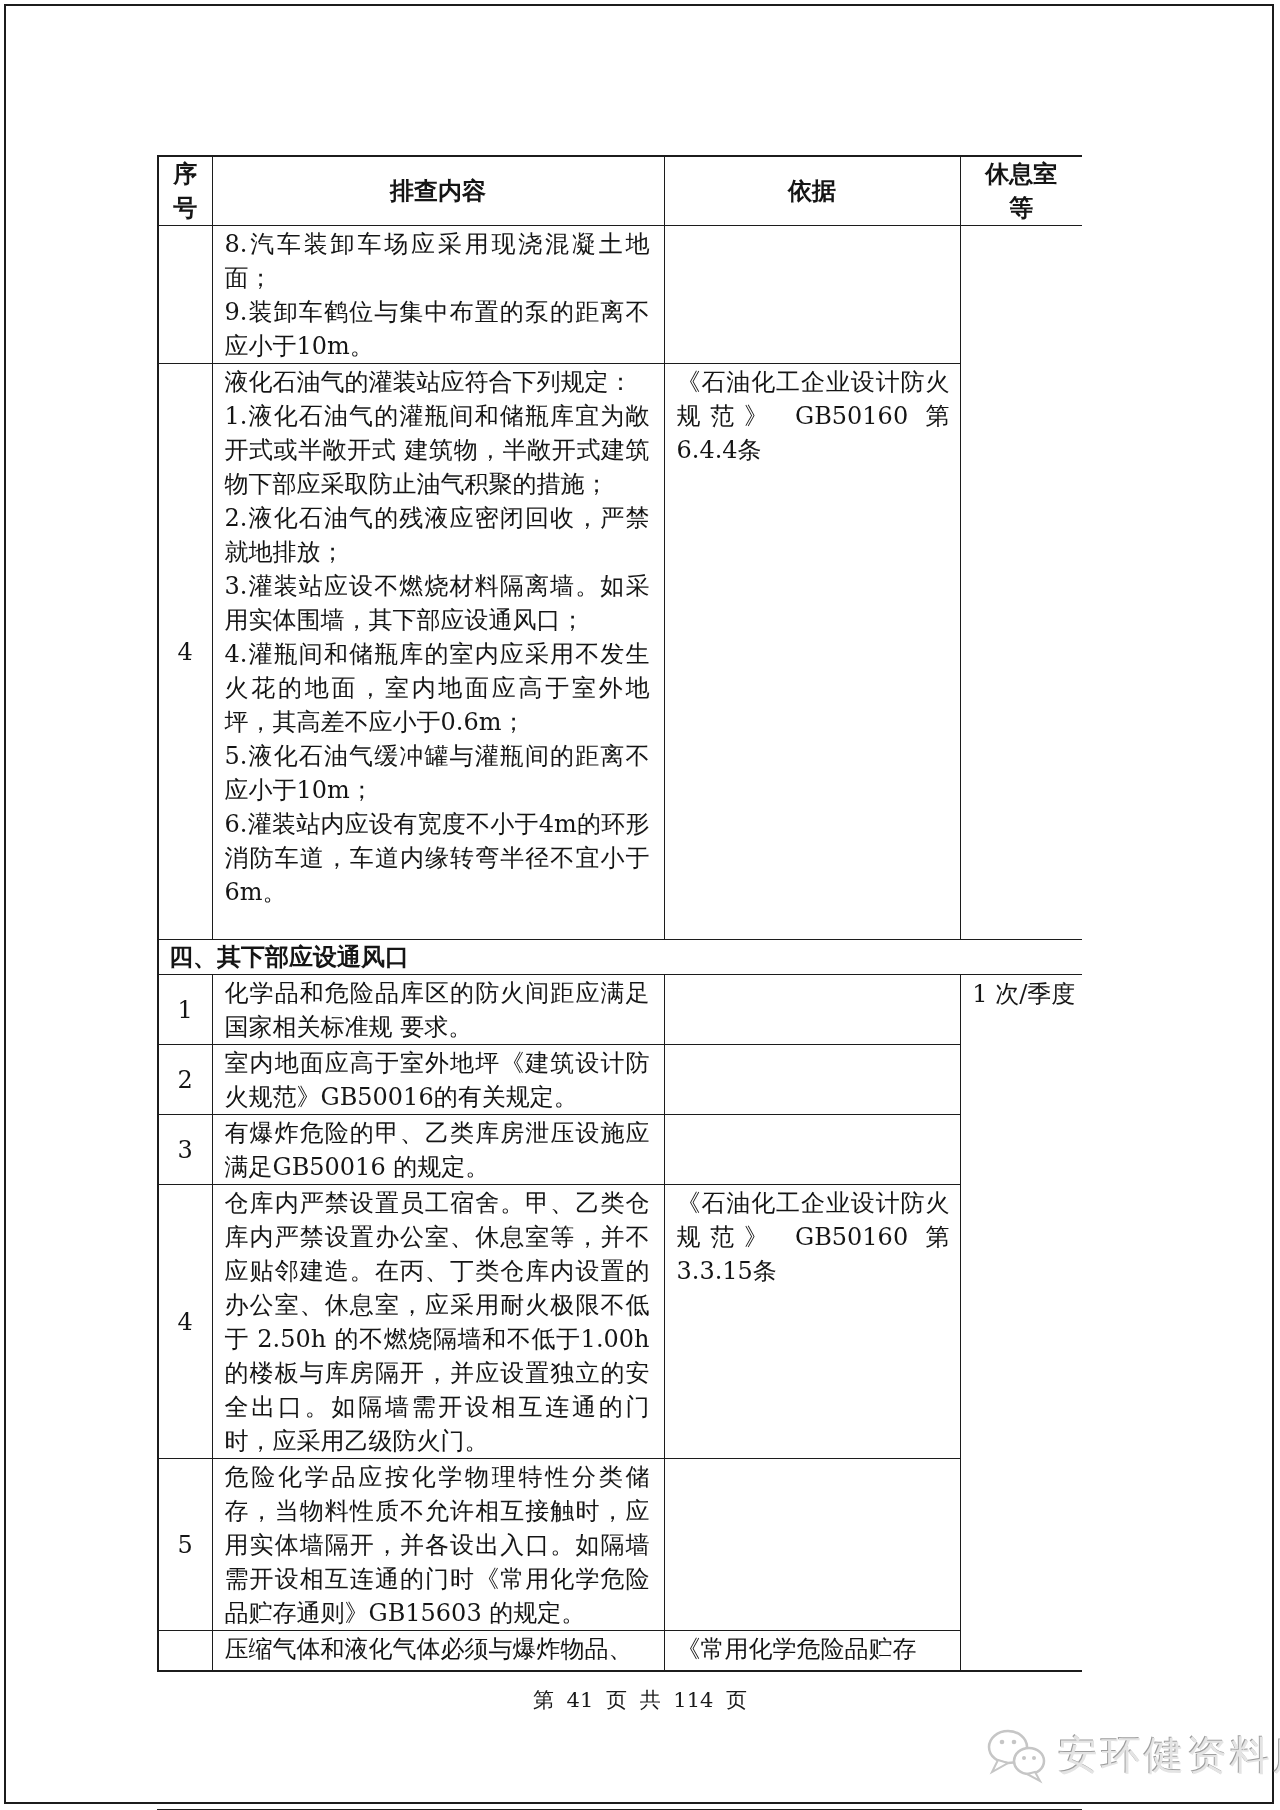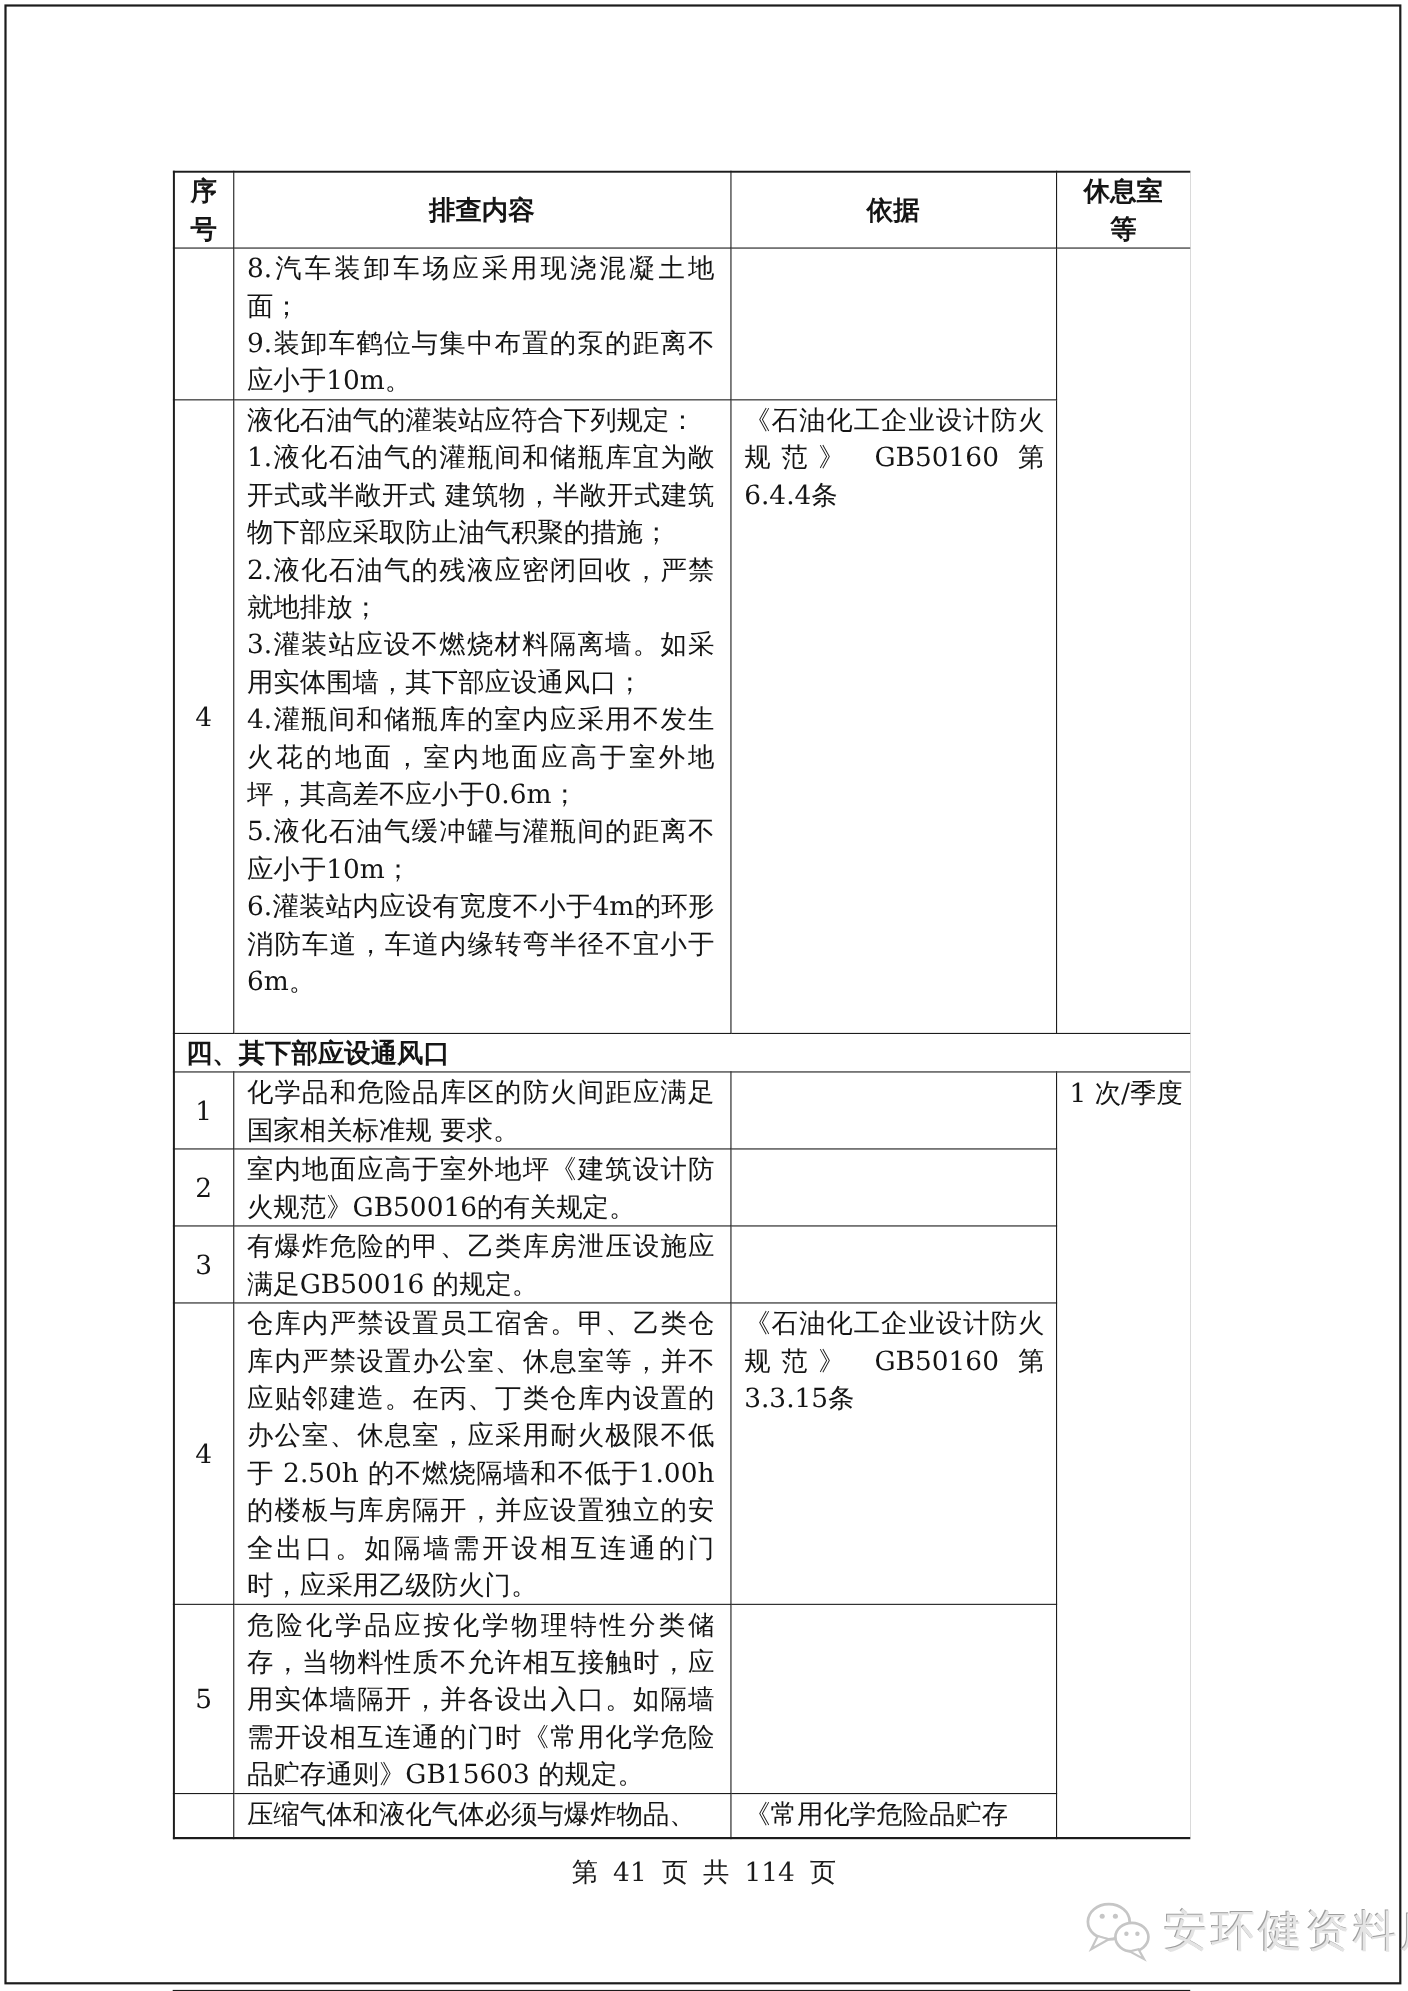--- a/index.html
+++ b/index.html
@@ -38,21 +38,21 @@
   td.c-freq{vertical-align:top;text-align:center;padding:2px 4px 0 9px;}
   td.c-section{
     font-weight:bold;font-size:25px;text-align:left;vertical-align:middle;
     padding:0 0 0 10px;
   }
   tr.h67{height:67px;} tr.h135{height:135px;margin-left:14px;} tr.h576{height:576px;}
   tr.h33{height:33px;} tr.h68{height:68px;} tr.h67b{height:67px;}
   tr.h272{height:272px;} tr.h170{height:170px;} tr.h40{height:40px;}
   .footer{
     position:absolute;left:0;top:1686px;width:1280px;text-align:center;
-    font-size:24px;color:#1a1a1a;word-spacing:6px;
+    font-size:21px;color:#1a1a1a;word-spacing:6px;
   }
   .watermark{
     position:absolute;left:984px;top:1726px;display:flex;align-items:center;gap:8px;
   }
   .watermark .wm-text{
     font-size:40px;letter-spacing:3px;color:#e4e4e4;white-space:nowrap;
     text-shadow:-1px -1px 0 #9e9e9e, 2px 2px 0 #ffffff;
   }
 </style>
 </head>

